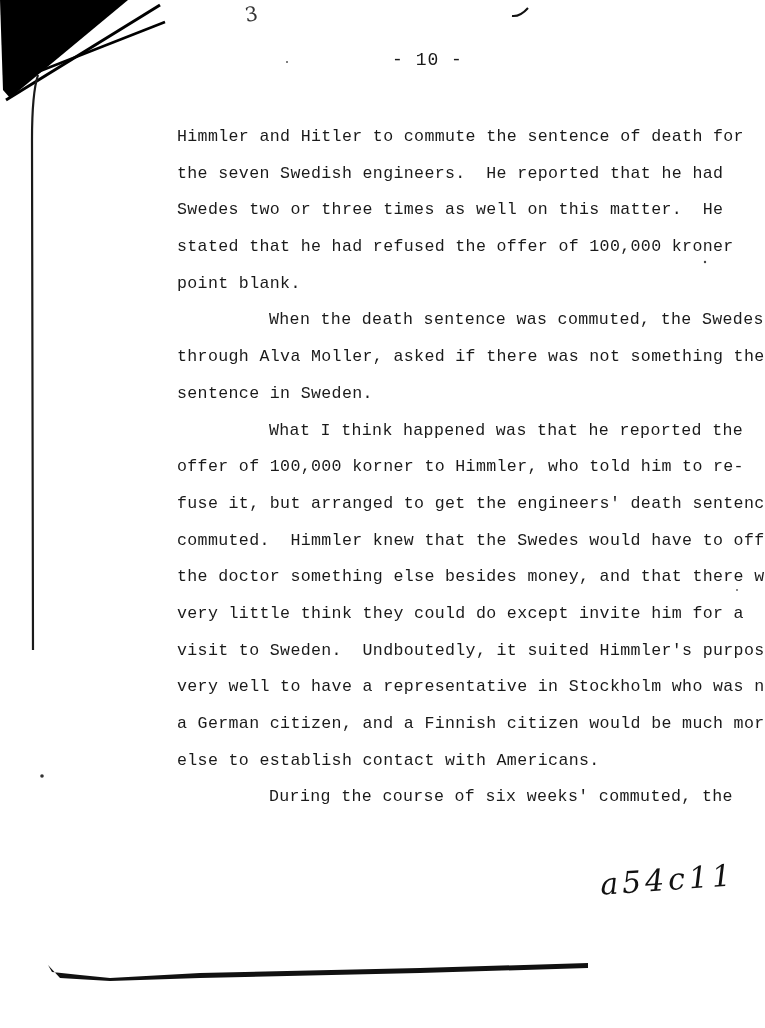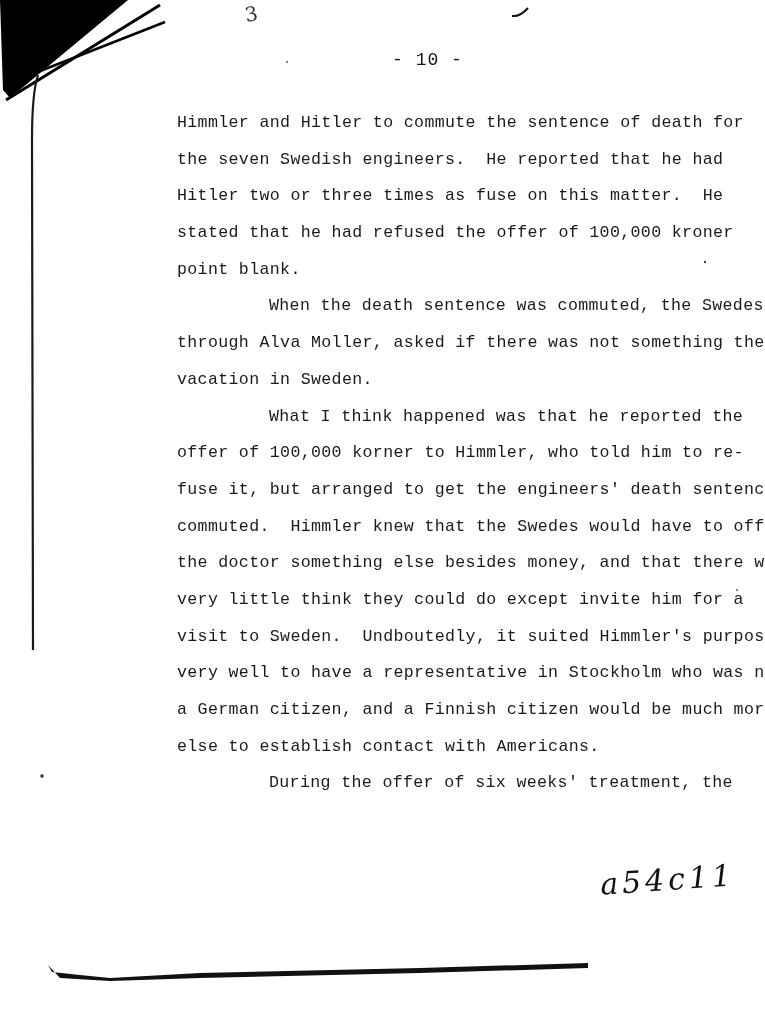--- a/index.html
+++ b/index.html
@@ -10,21 +10,21 @@
       overflow: hidden;
       font-family: "Liberation Mono", "DejaVu Sans Mono", monospace;
       color: #1a1a1a;
     }
     .scan-artifacts { position: absolute; left: 0; top: 0; width: 765px; height: 1028px; pointer-events: none; }
     .page-number {
       position: absolute; top: 50px; left: 0; width: 765px;
       text-align: center; font-size: 18px; letter-spacing: 1px; padding-left: 45px;
     }
     .body-text {
-      position: absolute; left: 177px; top: 105px; width: 570px;
+      position: absolute; left: 177px; top: 119px; width: 570px;
     }
     .line {
       height: 36.7px; line-height: 36.7px;
       font-size: 16.6px; white-space: pre;
       letter-spacing: 0.35px;
     }
     .indent { padding-left: 92px; }
     .handwritten-id {
       position: absolute; left: 600px; top: 862px;
       font-family: "DejaVu Serif", serif; font-style: italic;
@@ -58,32 +58,32 @@
   <circle cx="737" cy="590" r="1" fill="#666"></circle>
 </svg>
 
 <div class="top-mark">3</div>
 
 <div class="page-number">- 10 -</div>
 
 <div class="body-text">
   <div class="line">Himmler and Hitler to commute the sentence of death for</div>
   <div class="line">the seven Swedish engineers.  He reported that he had</div>
-  <div class="line">Hitler two or three times as fuse on this matter.  He</div>
+  <div class="line">Swedes two or three times as well on this matter.  He</div>
   <div class="line">stated that he had refused the offer of 100,000 kroner</div>
   <div class="line">point blank.</div>
   <div class="line indent">When the death sentence was commuted, the Swedes,</div>
   <div class="line">through Alva Moller, asked if there was not something they</div>
-  <div class="line">vacation in Sweden.</div>
+  <div class="line">sentence in Sweden.</div>
   <div class="line indent">What I think happened was that he reported the</div>
   <div class="line">offer of 100,000 korner to Himmler, who told him to re-</div>
   <div class="line">fuse it, but arranged to get the engineers' death sentences</div>
   <div class="line">commuted.  Himmler knew that the Swedes would have to offer</div>
   <div class="line">the doctor something else besides money, and that there was</div>
   <div class="line">very little think they could do except invite him for a</div>
   <div class="line">visit to Sweden.  Undboutedly, it suited Himmler's purpose</div>
   <div class="line">very well to have a representative in Stockholm who was not</div>
   <div class="line">a German citizen, and a Finnish citizen would be much more</div>
   <div class="line">else to establish contact with Americans.</div>
-  <div class="line indent">During the offer of six weeks' treatment, the</div>
+  <div class="line indent">During the course of six weeks' commuted, the</div>
 </div>
 
 <div class="handwritten-id">a54c11</div>
 
 </body></html>

